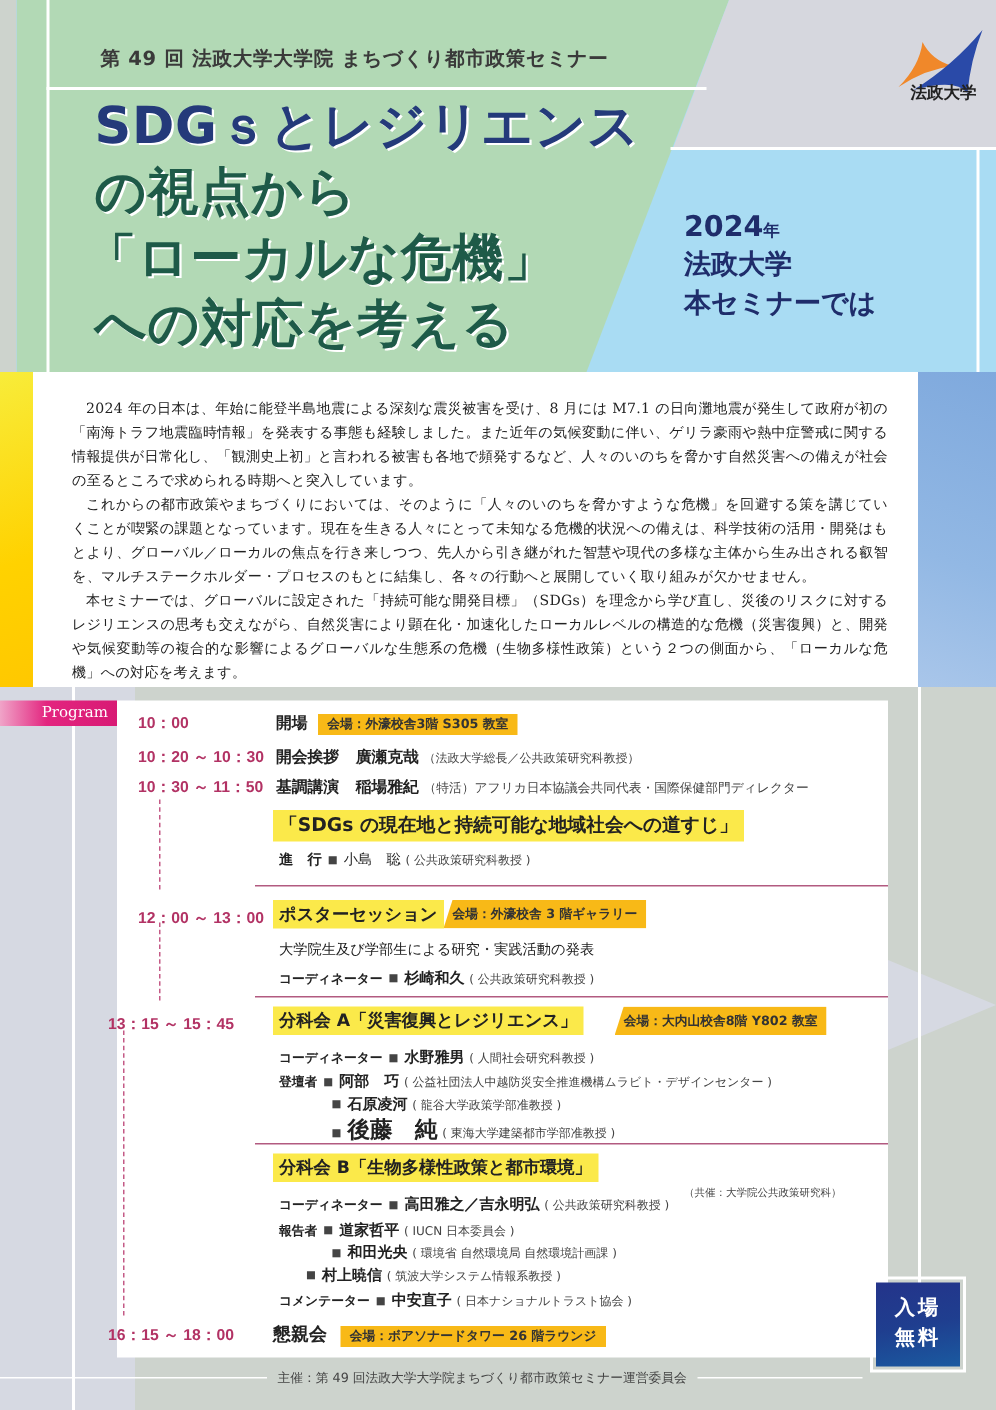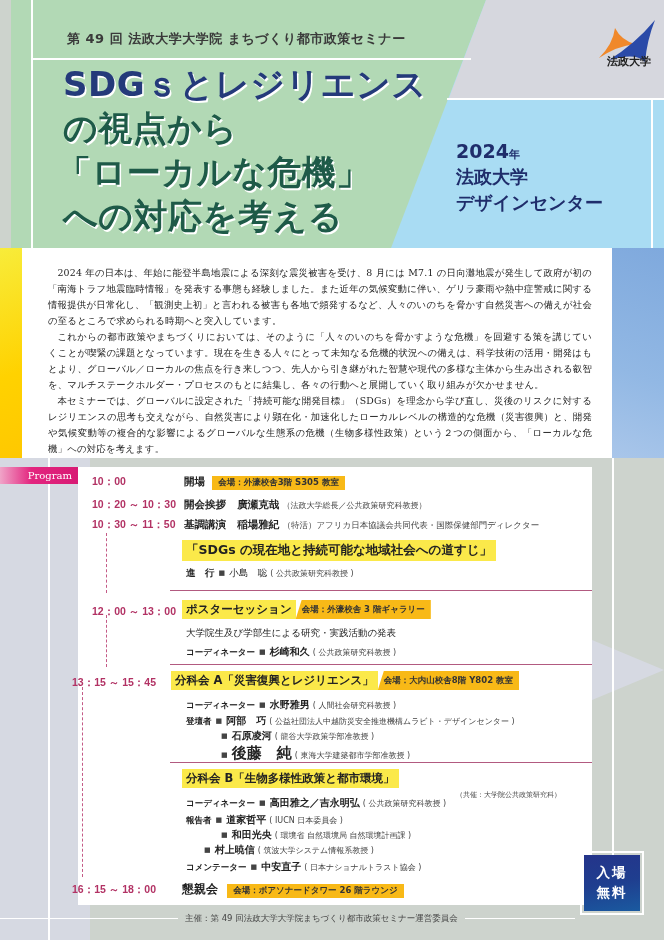--- a/index.html
+++ b/index.html
@@ -82,21 +82,21 @@
     <div class="l1">SDGｓとレジリエンス</div>
     <div>の視点から</div>
     <div style="margin-left:-6px;">「ローカルな危機」</div>
     <div>への対応を考える</div>
   </div>
 
   <div class="date-block">
     <div class="date-year"><span>2024</span><small>年</small></div>
     <div class="venue">
       <div>法政大学</div>
-      <div>デザインセンター</div>
+      <div>本セミナーでは</div>
     </div>
   </div>
 
   <svg class="logo" viewBox="0 0 64 56">
     <path d="M4 42 Q18 28 20 12 Q26 24 40 28 Q22 30 4 42 Z" fill="#f0882a"></path>
     <path d="M14 44 Q40 28 60 4 Q52 24 50 46 Q42 36 14 44 Z" fill="#2a4aa8"></path>
   </svg>
   <div class="logo-text">法政大学</div>
 </div>
 
@@ -161,21 +161,21 @@
   </div>
   <div class="row" style="top:160px;left:108px;font-size:9.5px;">大学院生及び学部生による研究・実践活動の発表</div>
   <div class="row" style="top:178px;left:108px;">
     <span class="label" style="font-size:8.5px;">コーディネーター</span><span class="sq">■</span><span class="name" style="font-size:10px;">杉崎和久</span>
     <span class="affil">( 公共政策研究科教授 )</span>
   </div>
   <div class="sep" style="left:92px;top:197px;width:422px;"></div>
 
   <div class="row" style="top:204px;">
     <span class="time" style="left:-6px;top:5px;">13：15 ～ 15：45</span>
-    <span class="hl-row" style="position:absolute;left:93px;">
+    <span class="hl-row" style="position:absolute;left:104px;gap:21px;">
       <span class="hl-yellow">分科会 A「災害復興とレジリエンス」</span>
       <span class="badge">会場：大内山校舎8階 Y802 教室</span>
     </span>
   </div>
   <div class="row" style="top:247px;left:108px;">
     <span class="label" style="font-size:8.5px;">登壇者</span><span class="sq">■</span><span class="name" style="font-size:10px;">阿部　巧</span>
     <span class="affil">( 公益社団法人中越防災安全推進機構ムラビト・デザインセンター )</span>
   </div>
   <div class="row" style="top:231px;left:108px;">
     <span class="label" style="font-size:8.5px;">コーディネーター</span><span class="sq">■</span><span class="name" style="font-size:10px;">水野雅男</span>

